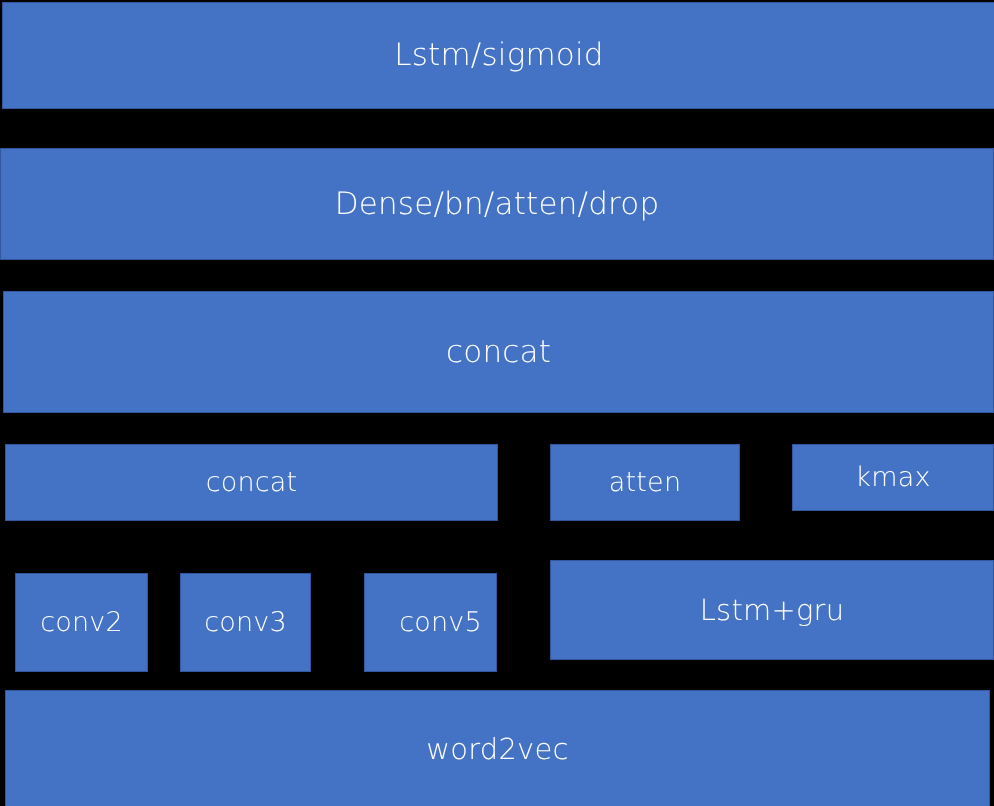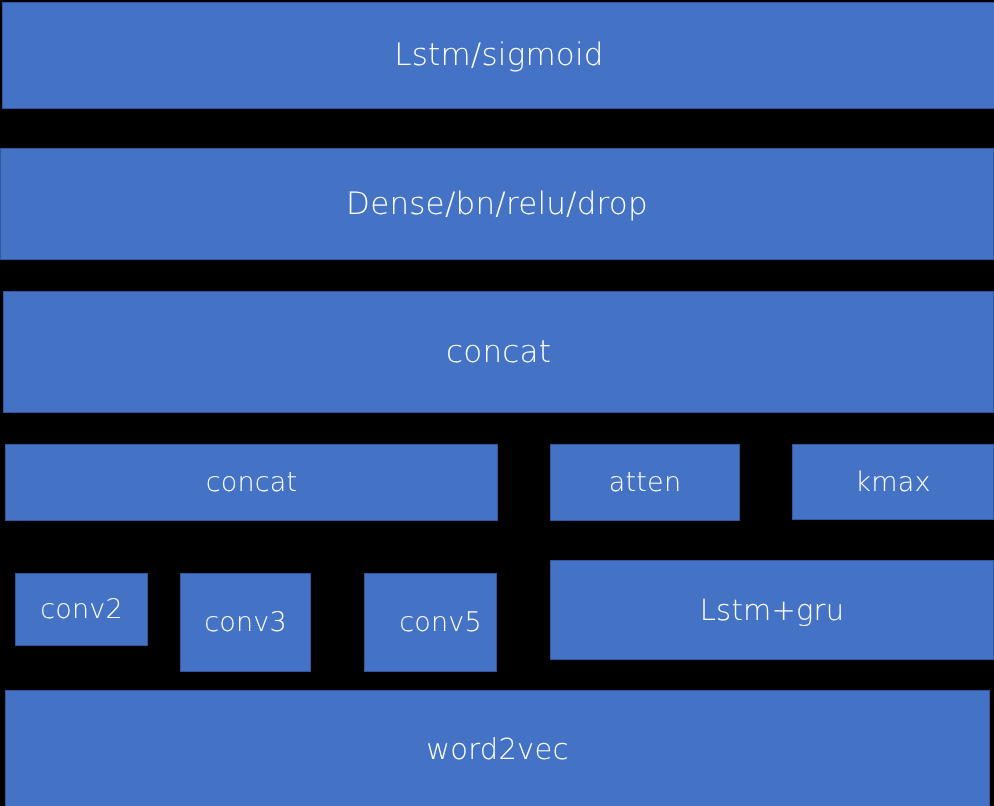--- a/index.html
+++ b/index.html
@@ -37,40 +37,40 @@
     white-space: nowrap;
   }
 
   
   .n-dense-sigmoid   { left: 2px;   top: 2px;   width: 994px; height: 107px; font-size: 31px; }
   .n-dense-bn        { left: 0px;   top: 148px; width: 994px; height: 112px; font-size: 31px; }
   .n-concat-top      { left: 3px;   top: 291px; width: 991px; height: 122px; font-size: 31px; }
 
   .n-concat-mid      { left: 5px;   top: 444px; width: 493px; height: 77px;  font-size: 27px; }
   .n-atten           { left: 550px; top: 444px; width: 190px; height: 77px;  font-size: 27px; }
-  .n-kmax            { left: 792px; top: 444px; width: 202px; height: 76px;  font-size: 27px; }
+  .n-kmax            { left: 792px; top: 444px; width: 202px; height: 67px;  font-size: 27px; }
 
-  .n-conv2           { left: 15px;  top: 573px; width: 133px; height: 73px;  font-size: 27px; }
+  .n-conv2           { left: 15px;  top: 573px; width: 133px; height: 99px;  font-size: 27px; }
   .n-conv3           { left: 180px; top: 573px; width: 131px; height: 99px;  font-size: 27px; }
   .n-conv5           { left: 364px; top: 573px; width: 133px; height: 99px;  font-size: 27px; padding-left: 20px; }
   .n-lstm-gru        { left: 550px; top: 560px; width: 444px; height: 100px; font-size: 29px; }
 
   .n-word2vec        { left: 5px;   top: 690px; width: 985px; height: 118px; font-size: 29px; }
 </style>
 </head>
 <body>
 
 <div id="canvas">
 
   <div class="node n-dense-sigmoid">
     <span class="node-label">Lstm/sigmoid</span>
   </div>
 
   <div class="node n-dense-bn">
-    <span class="node-label">Dense/bn/relu/drop</span>
+    <span class="node-label">Dense/bn/atten/drop</span>
   </div>
 
   <div class="node n-concat-top">
     <span class="node-label">concat</span>
   </div>
 
   <div class="node n-concat-mid">
     <span class="node-label">concat</span>
   </div>
 

